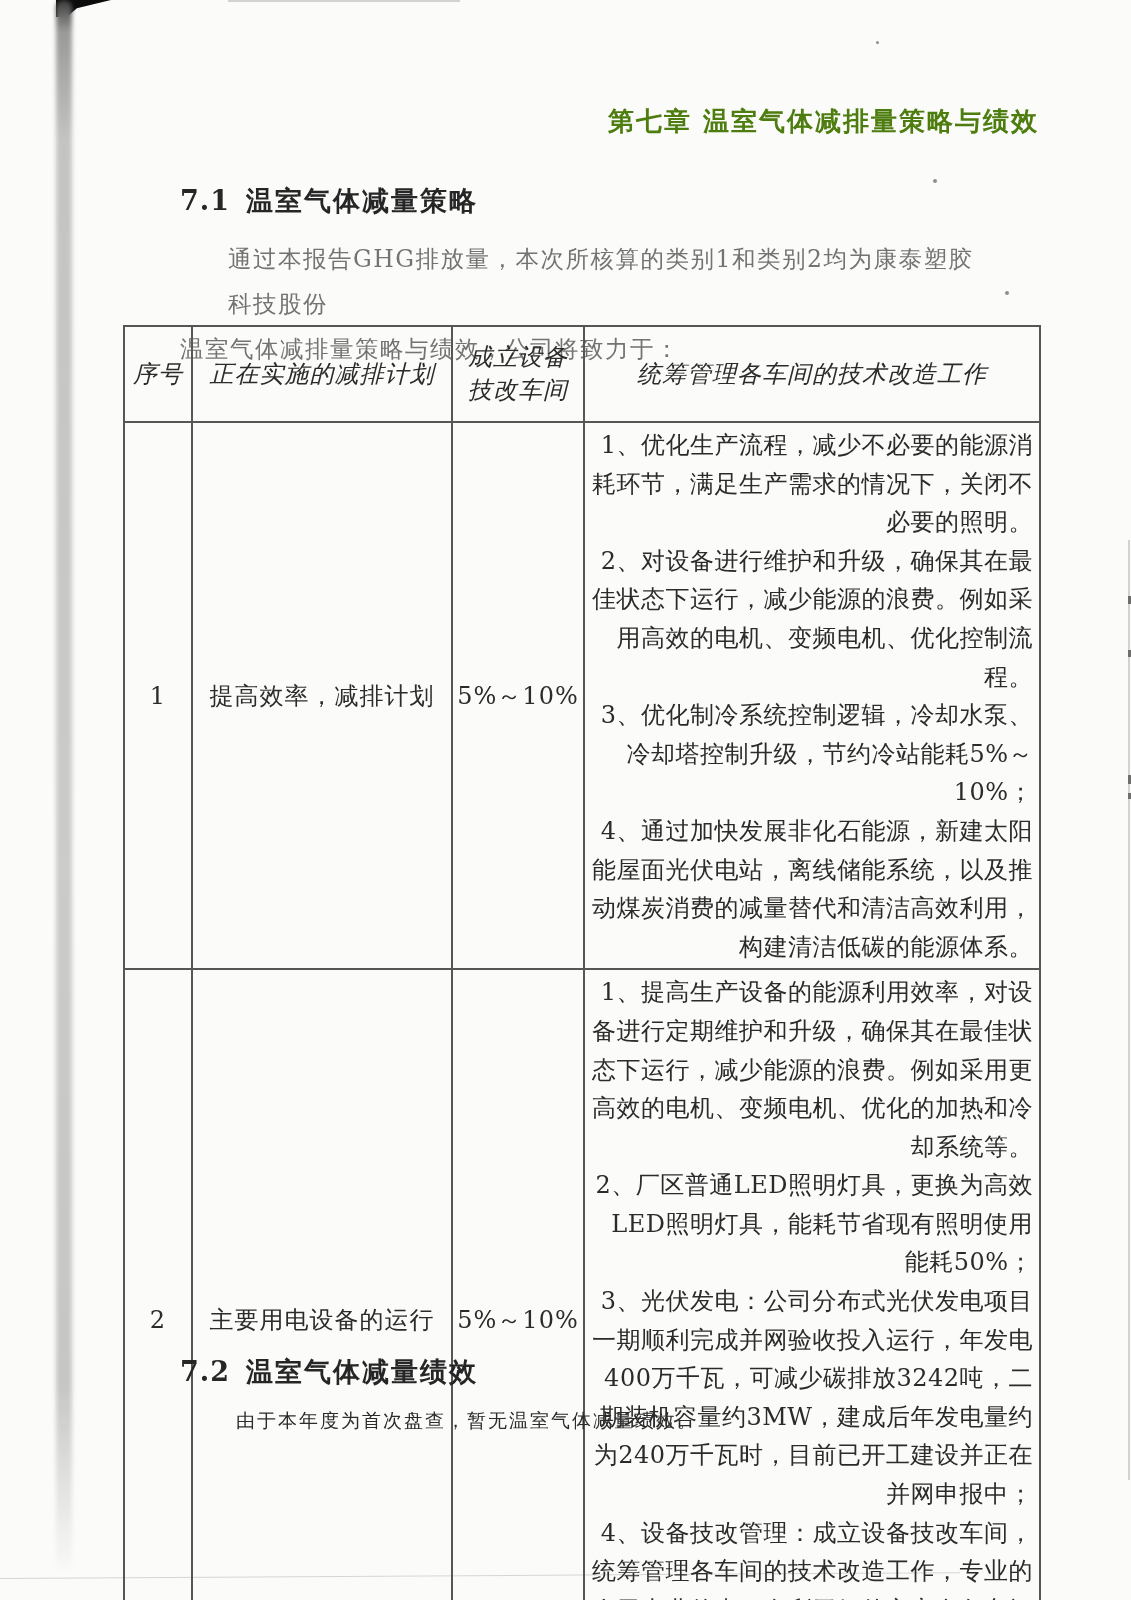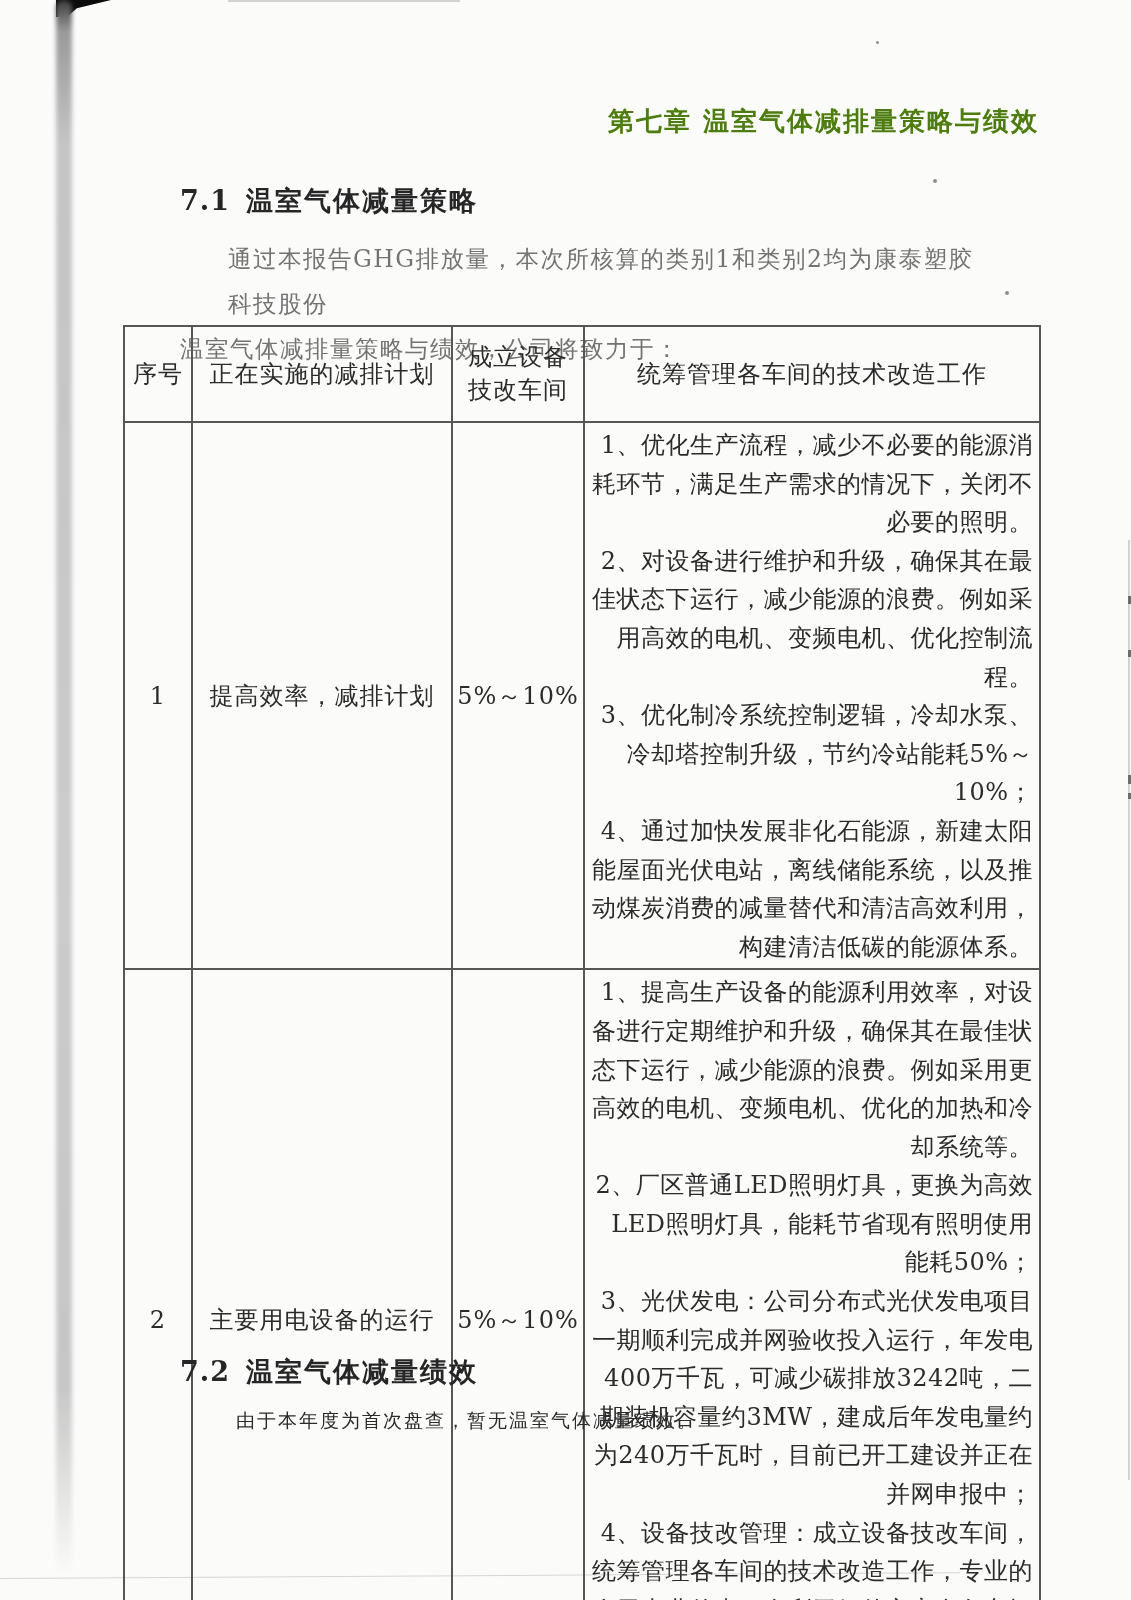--- a/index.html
+++ b/index.html
@@ -77,21 +77,21 @@
   table.ghg-table {
     position: absolute; left: 123px; top: 325px; width: 916px;
     border-collapse: collapse; table-layout: fixed;
   }
   .ghg-table td, .ghg-table th {
     border: 2px solid #565656;
     font-size: 24px; font-weight: normal; color: #2b2b2b;
     vertical-align: middle; text-align: center;
     letter-spacing: 1px;
   }
-  .ghg-table tr.header-row { height: 96px; }
+  .ghg-table tr.header-row { height: 96px; font-style: italic; }
   .ghg-table th .hdr-wrap { display: inline-block; line-height: 33px; }
   .ghg-table th.col-space .hdr-wrap { max-width: 104px; }
   .ghg-table td.cell-measures {
     text-align: left; vertical-align: top;
     padding: 3px 6px 2px 7px; line-height: 38.6px; letter-spacing: 0.5px;
   }
   .measure-line { text-align: right; }
   .cell-space { letter-spacing: 0; }
 </style>
 </head>

